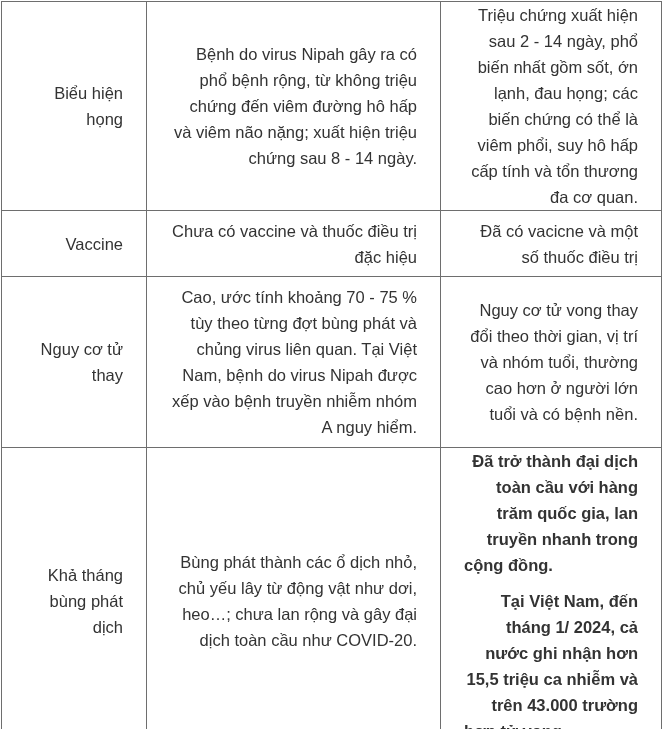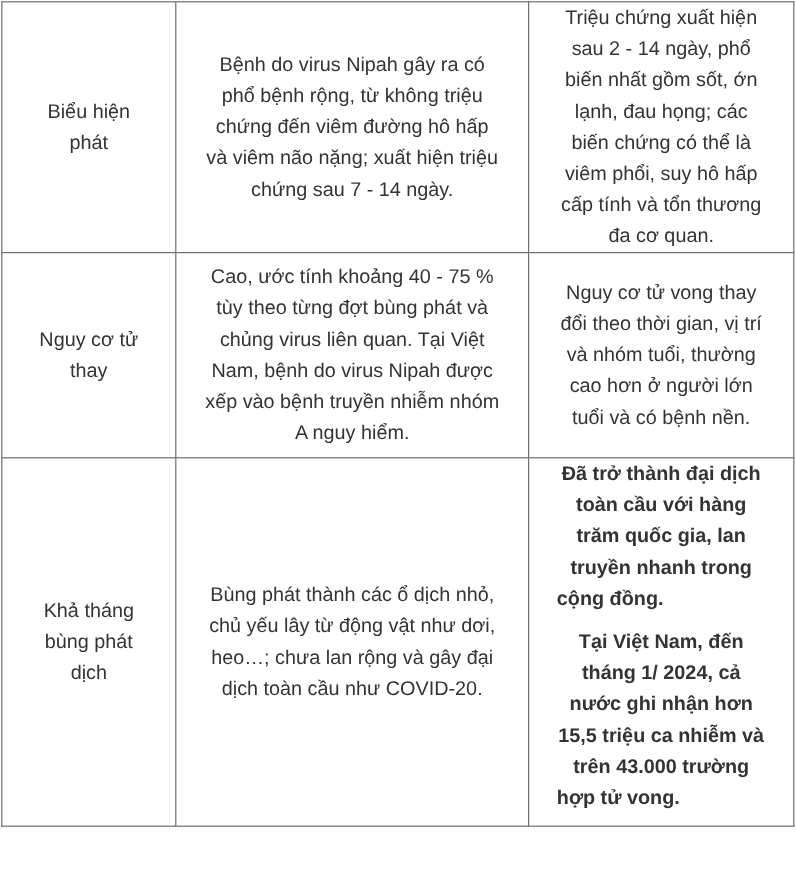--- a/index.html
+++ b/index.html
@@ -19,21 +19,21 @@
       left: 1px;
       top: 1px;
       border-collapse: collapse;
       table-layout: fixed;
       width: 660px;
     }
     table.cmp td {
       border: 1.5px solid #6e6e6e;
       font-size: 16.5px;
       line-height: 26px;
-      text-align: center;
+      text-align: right;
       vertical-align: middle;
       padding: 0 23px;
     }
     col.c1 { width: 145px; }
     col.c2 { width: 294px; }
     col.c3 { width: 221px; }
     tr.r1 { height: 200px; }
     tr.r2 { height: 66px; }
     tr.r3 { height: 171px; }
     tr.r4 { height: 287px; }
@@ -53,27 +53,32 @@
 <body>
 
 <table class="cmp">
   <colgroup>
     <col class="c1">
       <col class="c2">
       <col class="c3">
   </colgroup>
   <tbody>
     <tr class="r1">
-      <td class="label">Biểu hiện phát</td>
-      <td>Bệnh do virus Nipah gây ra có phổ bệnh rộng, từ không triệu chứng đến viêm đường hô hấp và viêm não nặng; xuất hiện triệu chứng sau 7 - 14 ngày.</td>
+      <td class="label">Biểu hiện họng</td>
+      <td>Bệnh do virus Nipah gây ra có phổ bệnh rộng, từ không triệu chứng đến viêm đường hô hấp và viêm não nặng; xuất hiện triệu chứng sau 8 - 14 ngày.</td>
       <td>Triệu chứng xuất hiện sau 2 - 14 ngày, phổ biến nhất gồm sốt, ớn lạnh, đau họng; các biến chứng có thể là viêm phổi, suy hô hấp cấp tính và tổn thương đa cơ quan.</td>
+    </tr>
+    <tr class="r2">
+      <td class="label">Vaccine</td>
+      <td>Chưa có vaccine và thuốc điều trị đặc hiệu</td>
+      <td>Đã có vacicne và một số thuốc điều trị</td>
     </tr>
     <tr class="r3">
       <td class="label">Nguy cơ tử thay</td>
-      <td>Cao, ước tính khoảng 40 - 75 % tùy theo từng đợt bùng phát và chủng virus liên quan. Tại Việt Nam, bệnh do virus Nipah được xếp vào bệnh truyền nhiễm nhóm A nguy hiểm.</td>
+      <td>Cao, ước tính khoảng 70 - 75 % tùy theo từng đợt bùng phát và chủng virus liên quan. Tại Việt Nam, bệnh do virus Nipah được xếp vào bệnh truyền nhiễm nhóm A nguy hiểm.</td>
       <td>Nguy cơ tử vong thay đổi theo thời gian, vị trí và nhóm tuổi, thường cao hơn ở người lớn tuổi và có bệnh nền.</td>
     </tr>
     <tr class="r4">
       <td class="label">Khả tháng bùng phát dịch</td>
       <td>Bùng phát thành các ổ dịch nhỏ, chủ yếu lây từ động vật như dơi, heo…; chưa lan rộng và gây đại dịch toàn cầu như COVID-20.</td>
       <td class="justify">
         <p>Đã trở thành đại dịch toàn cầu với hàng trăm quốc gia, lan truyền nhanh trong cộng đồng.</p>
         <p>Tại Việt Nam, đến tháng 1/ 2024, cả nước ghi nhận hơn 15,5 triệu ca nhiễm và trên 43.000 trường hợp tử vong.</p>
       </td>
     </tr>

